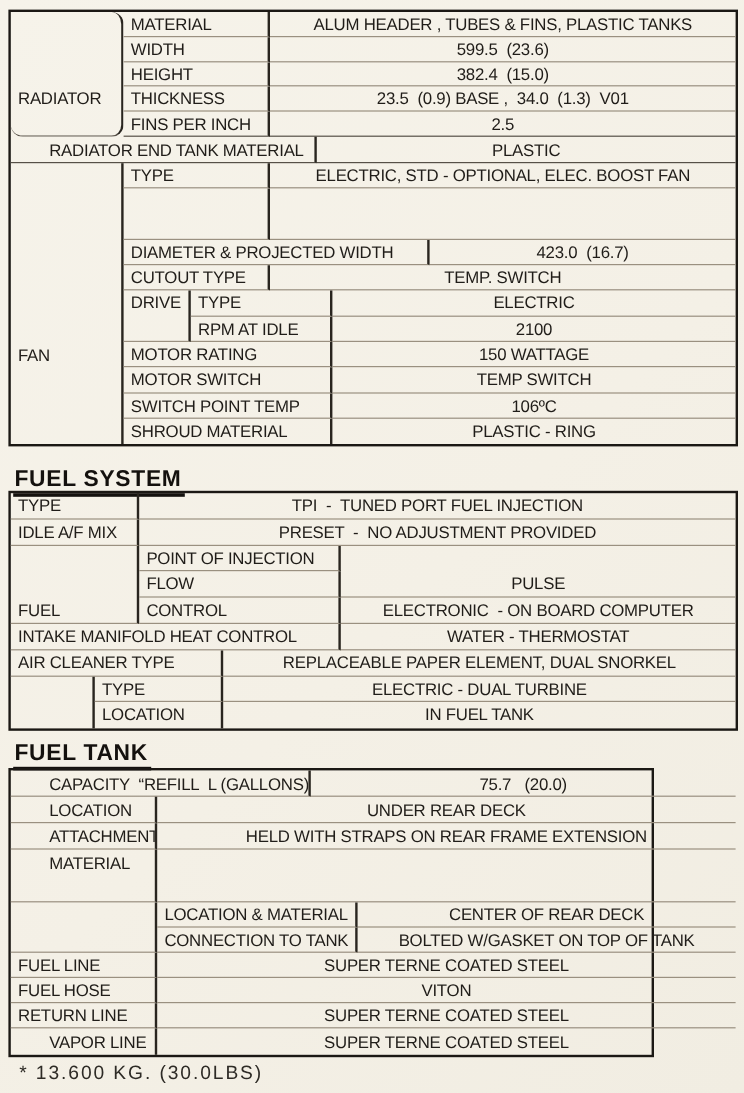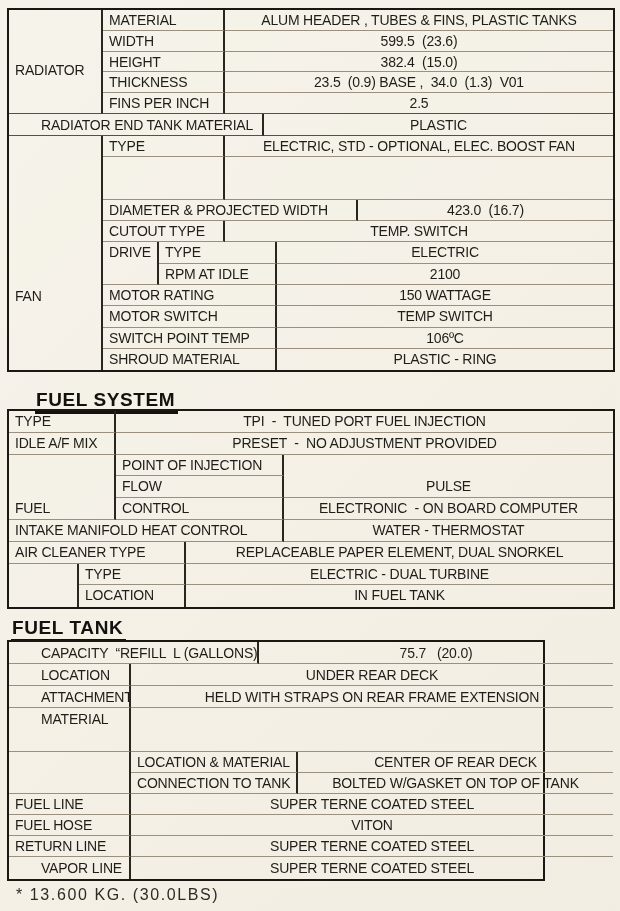--- a/index.html
+++ b/index.html
@@ -33,29 +33,29 @@
   .t1 .c{line-height:21px;}
   .t2 .c{line-height:21.8px;}
   .t3 .c{line-height:21.5px;}
   .lh22{line-height:22px !important;padding-left:32px;}
   .lh21{line-height:21px !important;}
   .val{text-align:center;padding-left:0;}
   .vr{border-right:2px solid #29251f;}
   .hb{border-bottom:1px solid #9a9080;}
   .hbd{border-bottom:1px solid #565047;}
   .grp span{display:block;}
-  .pt-rad{padding-top:8px;}
+  .pt-rad{padding-top:20px;border-radius:10px;}
   .pt-fan{padding-top:108px;}
   .sec-title{
     position:absolute;left:11px;
     font-size:19px;font-weight:800;letter-spacing:0.6px;
     color:#14110e;border-bottom:3px solid #14110e;
     padding:0 3px 0 1px;display:inline-block;
   }
-  .title-fs{top:389px;margin-left:24px;}
+  .title-fs{top:389px;}
   .title-ft{top:617px;}
   .footnote{
     position:absolute;left:16px;top:886px;
     font-size:16px;letter-spacing:1.6px;color:#2e2b26;white-space:pre;
   }
 </style>
 </head>
 <body>
 
 <div class="page">

